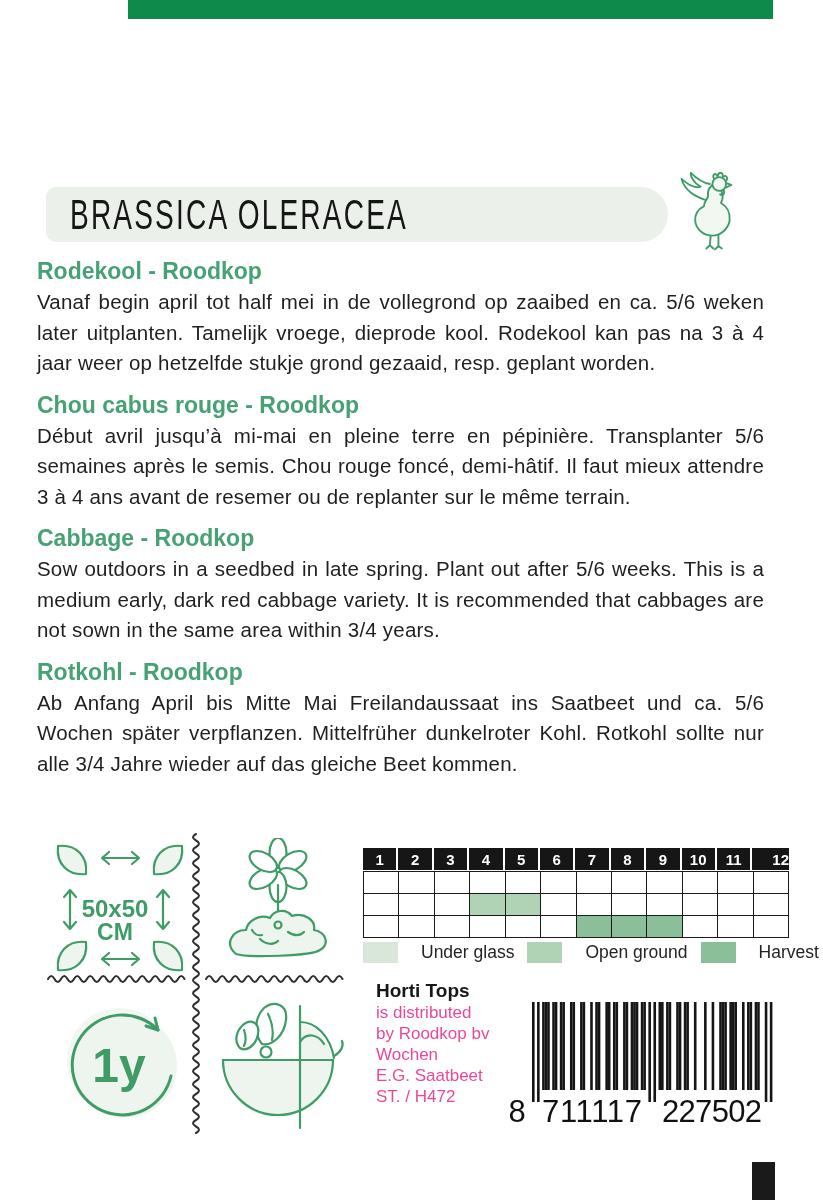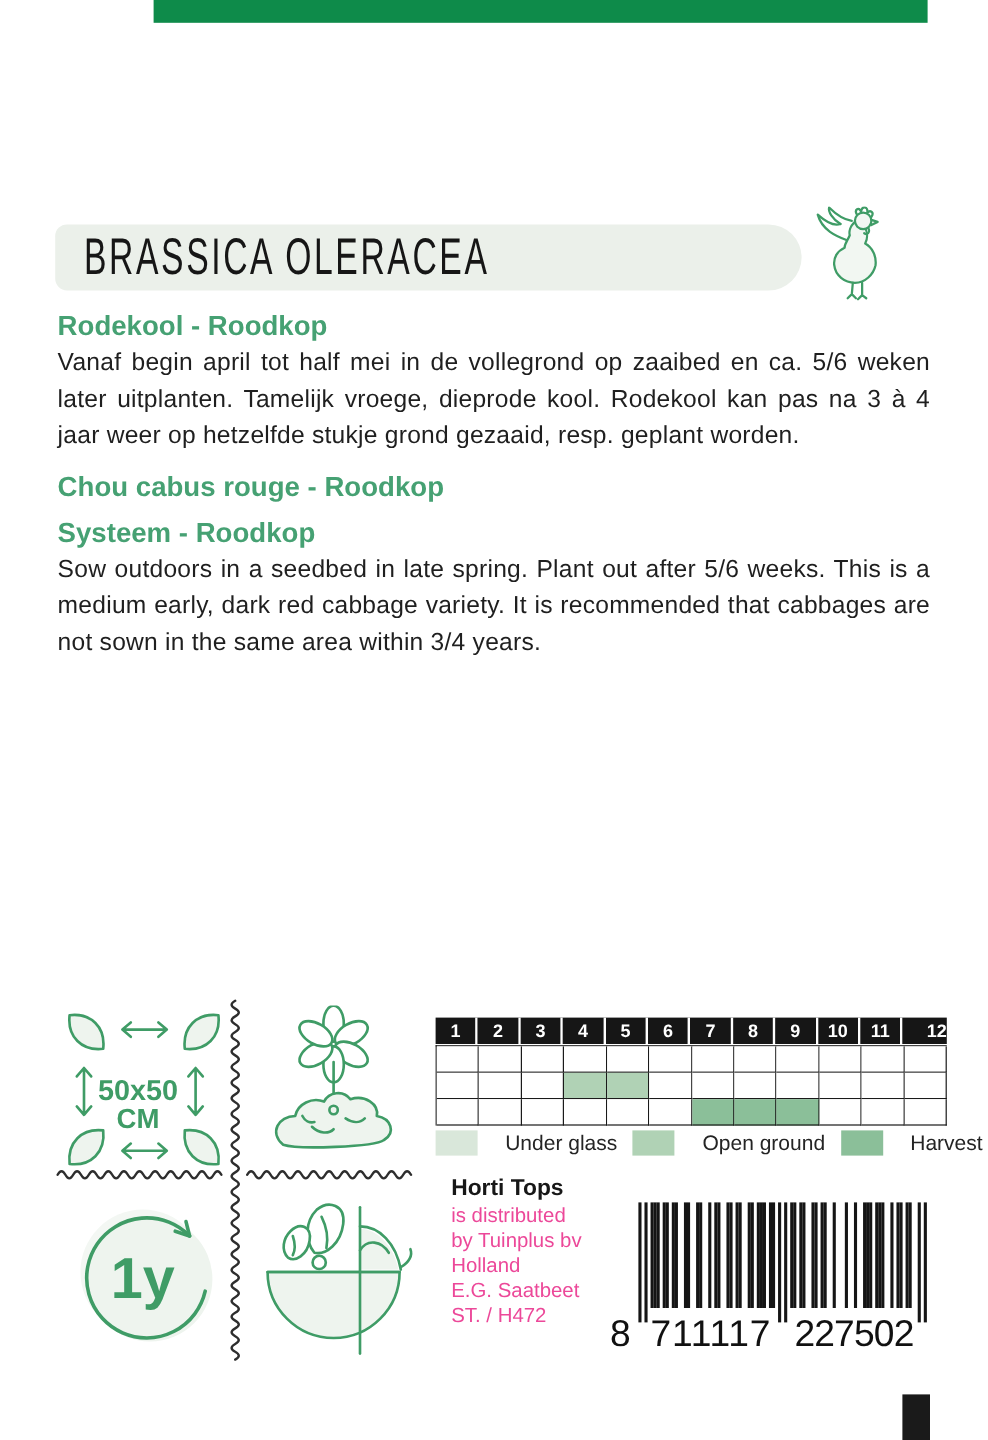--- a/index.html
+++ b/index.html
@@ -25,21 +25,21 @@
     font-size:39px;font-weight:500;letter-spacing:3px;color:#161616;white-space:nowrap;
     transform:scale(0.72,1.1);transform-origin:left center;margin-left:24px;
   }
   .rooster{position:absolute;left:672px;top:172px;width:86px;height:86px;}
   .st{fill:none;stroke:var(--green);stroke-width:2.2;stroke-linecap:round;stroke-linejoin:round;}
   .st3{fill:none;stroke:var(--green);stroke-width:3;stroke-linecap:round;stroke-linejoin:round;}
   .stf{fill:#f2f7f2;stroke:var(--green);stroke-width:2.2;stroke-linecap:round;stroke-linejoin:round;}
   .stw{fill:#ffffff;stroke:var(--green);stroke-width:2.2;stroke-linecap:round;stroke-linejoin:round;}
   .stsoft{fill:var(--soft);stroke:var(--green);stroke-width:2.2;stroke-linecap:round;stroke-linejoin:round;}
 
-  .sections{position:absolute;left:48px;top:258px;width:727px;}
+  .sections{position:absolute;left:37px;top:258px;width:727px;}
   .sec{margin:0 0 13px 0;}
   .sec h2{margin:0 0 3px 0;font-size:23px;line-height:26px;font-weight:700;color:var(--heading);}
   .sec p{margin:0;font-size:20.5px;line-height:30.5px;letter-spacing:0.2px;text-align:justify;color:var(--ink);}
 
   .iconbox{position:absolute;}
   .squig{position:absolute;overflow:visible;}
   .squig path{fill:none;stroke:#2e2e2e;stroke-width:2;stroke-linecap:round;}
 
   
   .calendar{position:absolute;left:363px;top:848px;width:426px;}
@@ -92,24 +92,29 @@
     <path class="st" d="M45,74 L44,85 M44,85 L40,89 M44,85 L48,89 M54,74 L54,86 M54,86 L50,90 M54,86 L58,89"></path>
   </svg>
 
   <div class="sections">
     <section class="sec">
       <h2>Rodekool - Roodkop</h2>
       <p>Vanaf begin april tot half mei in de vollegrond op zaaibed en ca. 5/6 weken later uitplanten. Tamelijk vroege, dieprode kool. Rodekool kan pas na 3 à 4 jaar weer op hetzelfde stukje grond gezaaid, resp. geplant worden.</p>
     </section>
     <section class="sec">
       <h2>Chou cabus rouge - Roodkop</h2>
+      <p>Début avril jusqu’à mi-mai en pleine terre en pépinière. Transplanter 5/6 semaines après le semis. Chou rouge foncé, demi-hâtif. Il faut mieux attendre 3 à 4 ans avant de resemer ou de replanter sur le même terrain.</p>
     </section>
     <section class="sec">
-      <h2>Systeem - Roodkop</h2>
+      <h2>Cabbage - Roodkop</h2>
       <p>Sow outdoors in a seedbed in late spring. Plant out after 5/6 weeks. This is a medium early, dark red cabbage variety. It is recommended that cabbages are not sown in the same area within 3/4 years.</p>
+    </section>
+    <section class="sec">
+      <h2>Rotkohl - Roodkop</h2>
+      <p>Ab Anfang April bis Mitte Mai Freilandaussaat ins Saatbeet und ca. 5/6 Wochen später verpflanzen. Mittelfrüher dunkelroter Kohl. Rotkohl sollte nur alle 3/4 Jahre wieder auf das gleiche Beet kommen.</p>
     </section>
   </div>
 
   <svg class="iconbox" style="left:50px;top:838px;" width="140" height="140" viewBox="0 0 140 140">
     <g class="stsoft">
       <path transform="translate(6,6)" d="M2,2 C20,0 32,12 30,30 C12,32 0,20 2,2 Z"></path>
       <path transform="translate(134,6) rotate(90)" d="M2,2 C20,0 32,12 30,30 C12,32 0,20 2,2 Z"></path>
       <path transform="translate(134,134) rotate(180)" d="M2,2 C20,0 32,12 30,30 C12,32 0,20 2,2 Z"></path>
       <path transform="translate(6,134) rotate(270)" d="M2,2 C20,0 32,12 30,30 C12,32 0,20 2,2 Z"></path>
     </g>
@@ -231,22 +236,22 @@
     <span class="legend-label">Under glass</span>
     <span class="legend-swatch" style="background: rgb(176, 210, 181);"></span>
     <span class="legend-label">Open ground</span>
     <span class="legend-swatch" style="background: rgb(139, 191, 153);"></span>
     <span class="legend-label">Harvest</span>
   </div>
 
   <div class="distributor">
     <div class="dist-brand">Horti Tops</div>
     <div class="dist-line">is distributed</div>
-    <div class="dist-line">by Tuinplus bv</div>
-    <div class="dist-line">Holland</div>
+    <div class="dist-line">by Roodkop bv</div>
+    <div class="dist-line">Wochen</div>
     <div class="dist-line">E.G. Saatbeet</div>
     <div class="dist-line">ST. / H472</div>
   </div>
 
   <svg class="barcode" viewBox="0 0 280 128">
     <g>
         <rect x="34.00" y="4" width="2.59" height="100"></rect>
         <rect x="39.06" y="4" width="2.59" height="100"></rect>
         <rect x="44.12" y="4" width="2.59" height="88"></rect>
         <rect x="46.65" y="4" width="2.59" height="88"></rect>

